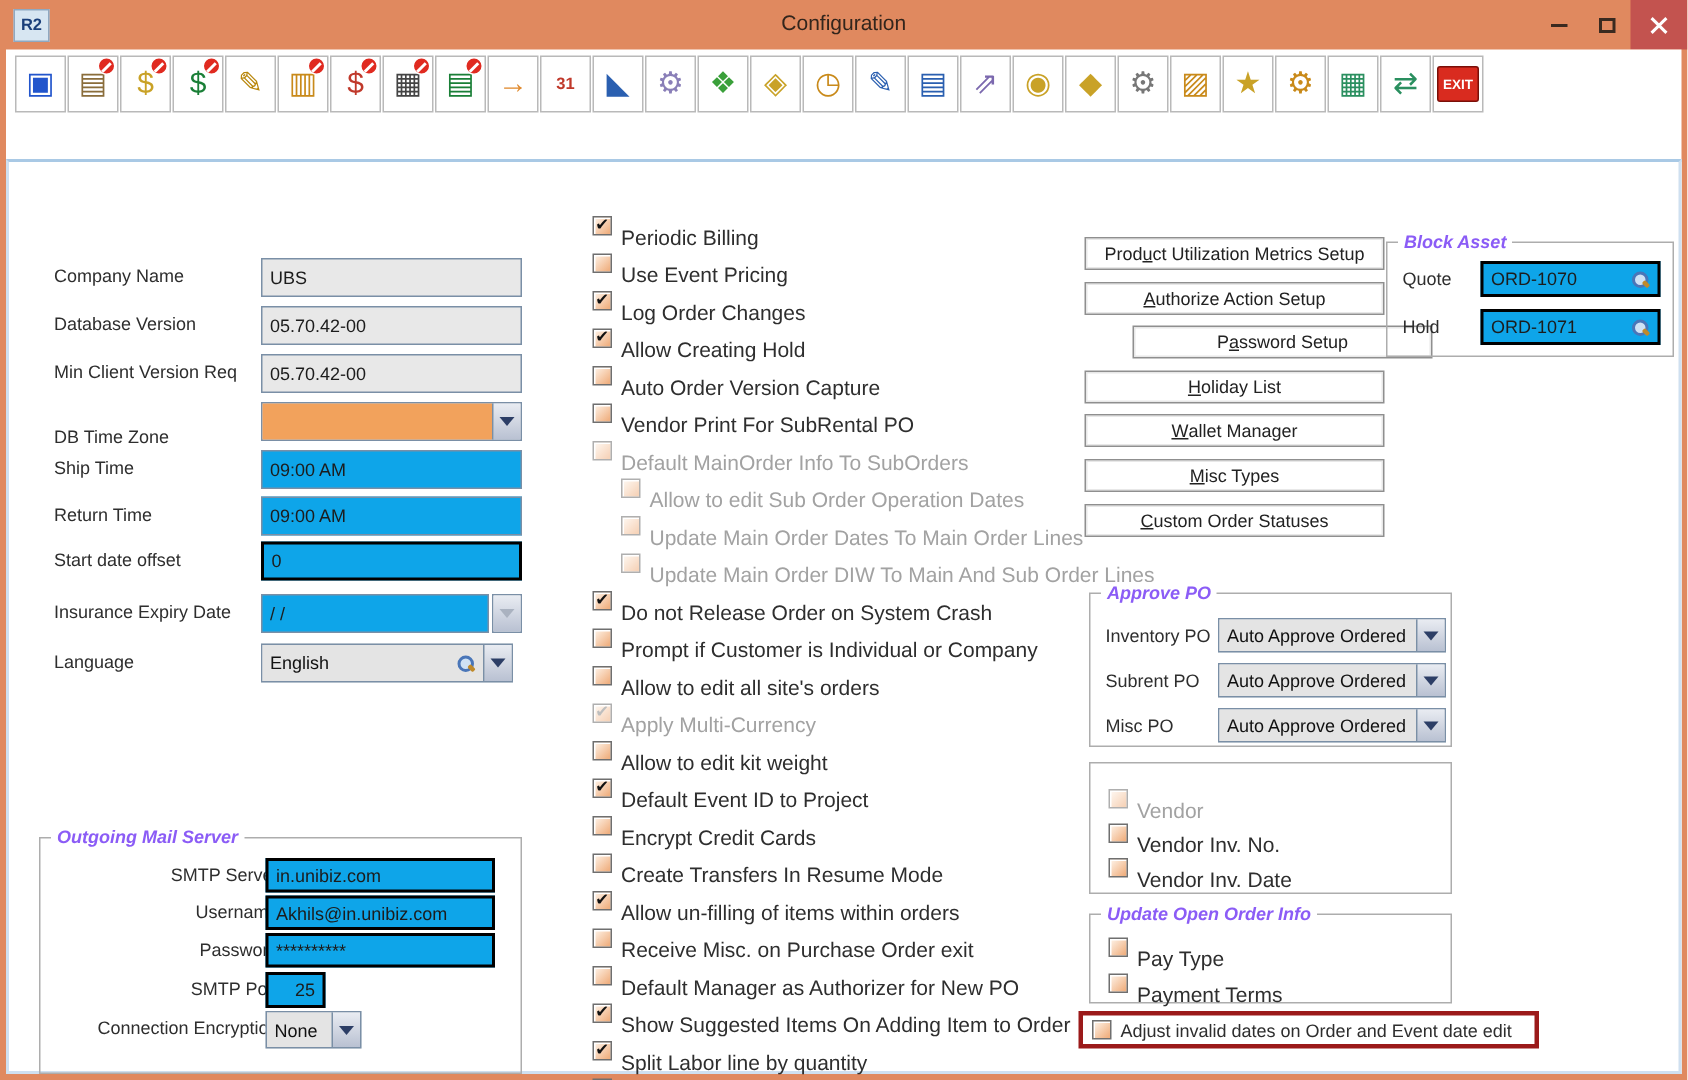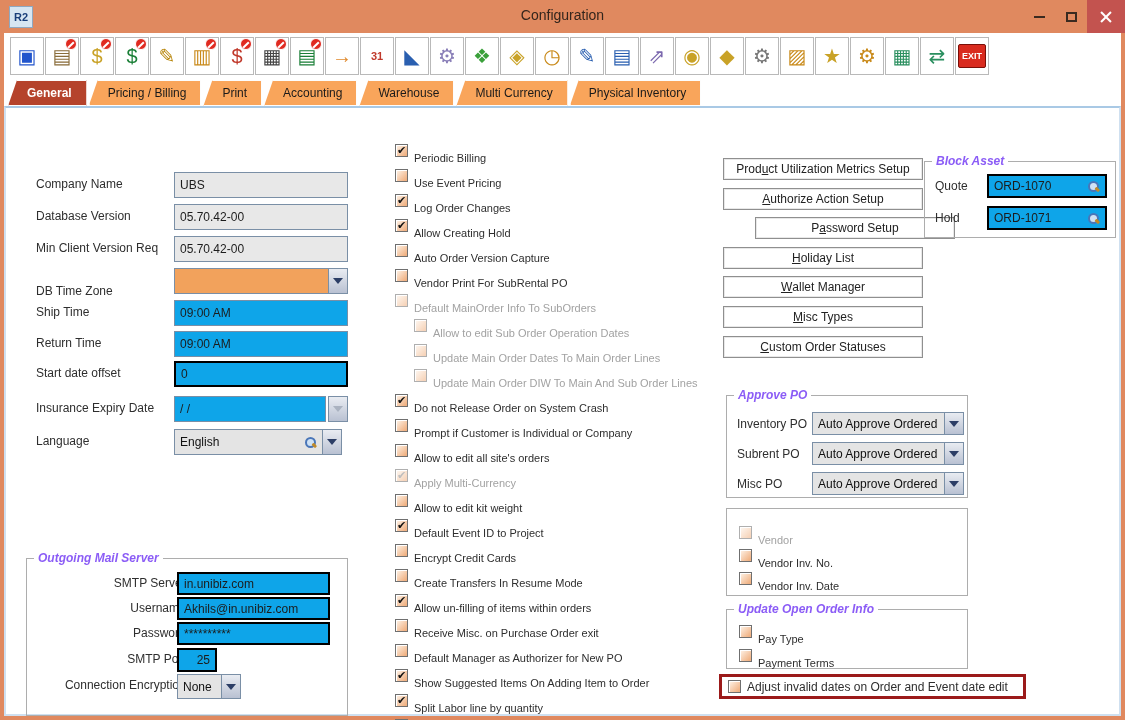--- a/index.html
+++ b/index.html
@@ -60,21 +60,21 @@
 
   
   .groupbox { position:absolute; border:1px solid #adadad; }
   .gtitle { position:absolute; top:-8px; left:7px; background:#fff; padding:0 4px; font-size:12px; font-weight:bold; color:#8b5cf6; white-space:nowrap;font-style:italic; }
 
   
   .cbrow { position:absolute; display:flex; align-items:center; }
   .cbox { width:13px; height:13px; border:1px solid #6f6f6f; box-shadow:inset 1px 1px 0 #fff; background:linear-gradient(135deg,#fdeee0 10%,#f0b182 90%); display:flex; align-items:center; justify-content:center; font-size:11px; line-height:11px; color:#111; flex:0 0 13px; }
   .cbrow.dis .cbox { opacity:.55; }
   .cbrow.dis .cbl { color:#a2a2a2; }
-  .cbrow .cbl { margin-left:6px; font-size:11px; color:#2e2e2e; white-space:nowrap;margin-top:16px; }
+  .cbrow .cbl { margin-left:6px; font-size:14px; color:#2e2e2e; white-space:nowrap;margin-top:16px; }
 
   
   .sbtn { position:absolute; width:200px; height:22px; background:#fff; border:1px solid #8f8f8f; box-shadow:inset 0 0 0 1px #e8e8e8; font-size:12px; color:#222; display:flex; align-items:center; justify-content:center; white-space:nowrap; }
 
   .hl { position:absolute; border:3px solid #9B1A1A; display:flex; align-items:center; padding-left:6px; background:#fff; }
 </style>
 </head>
 <body>
 
 <div class="win">
@@ -180,29 +180,20 @@
         </div>
         <div class="tbtn">
           <span class="g" style="color: rgb(42, 143, 95);">▦</span>
         </div>
         <div class="tbtn">
           <span class="g" style="color: rgb(42, 143, 95);">⇄</span>
         </div>
         <div class="tbtn">
           <span class="exitg">EXIT</span>
         </div>
-      </div>
-    <div class="tabs" id="tabs">
-        <div class="tab selected">General</div>
-        <div class="tab">Pricing / Billing</div>
-        <div class="tab">Print</div>
-        <div class="tab">Accounting</div>
-        <div class="tab">Warehouse</div>
-        <div class="tab">Multi Currency</div>
-        <div class="tab">Physical Inventory</div>
       </div>
 
     <div class="content">
       <div id="left-fields">
           <span class="lbl abs" style="left: 30px; top: 69px;">Company Name</span>
           <div class="tf readonly" style="left: 168px; top: 64px; width: 174px; height: 26px;">UBS</div>
           <span class="lbl abs" style="left: 30px; top: 101px;">Database Version</span>
           <div class="tf readonly" style="left: 168px; top: 96px; width: 174px; height: 26px;">05.70.42-00</div>
           <span class="lbl abs" style="left: 30px; top: 133px;">Min Client Version Req</span>
           <div class="tf readonly" style="left: 168px; top: 128px; width: 174px; height: 26px;">05.70.42-00</div>

